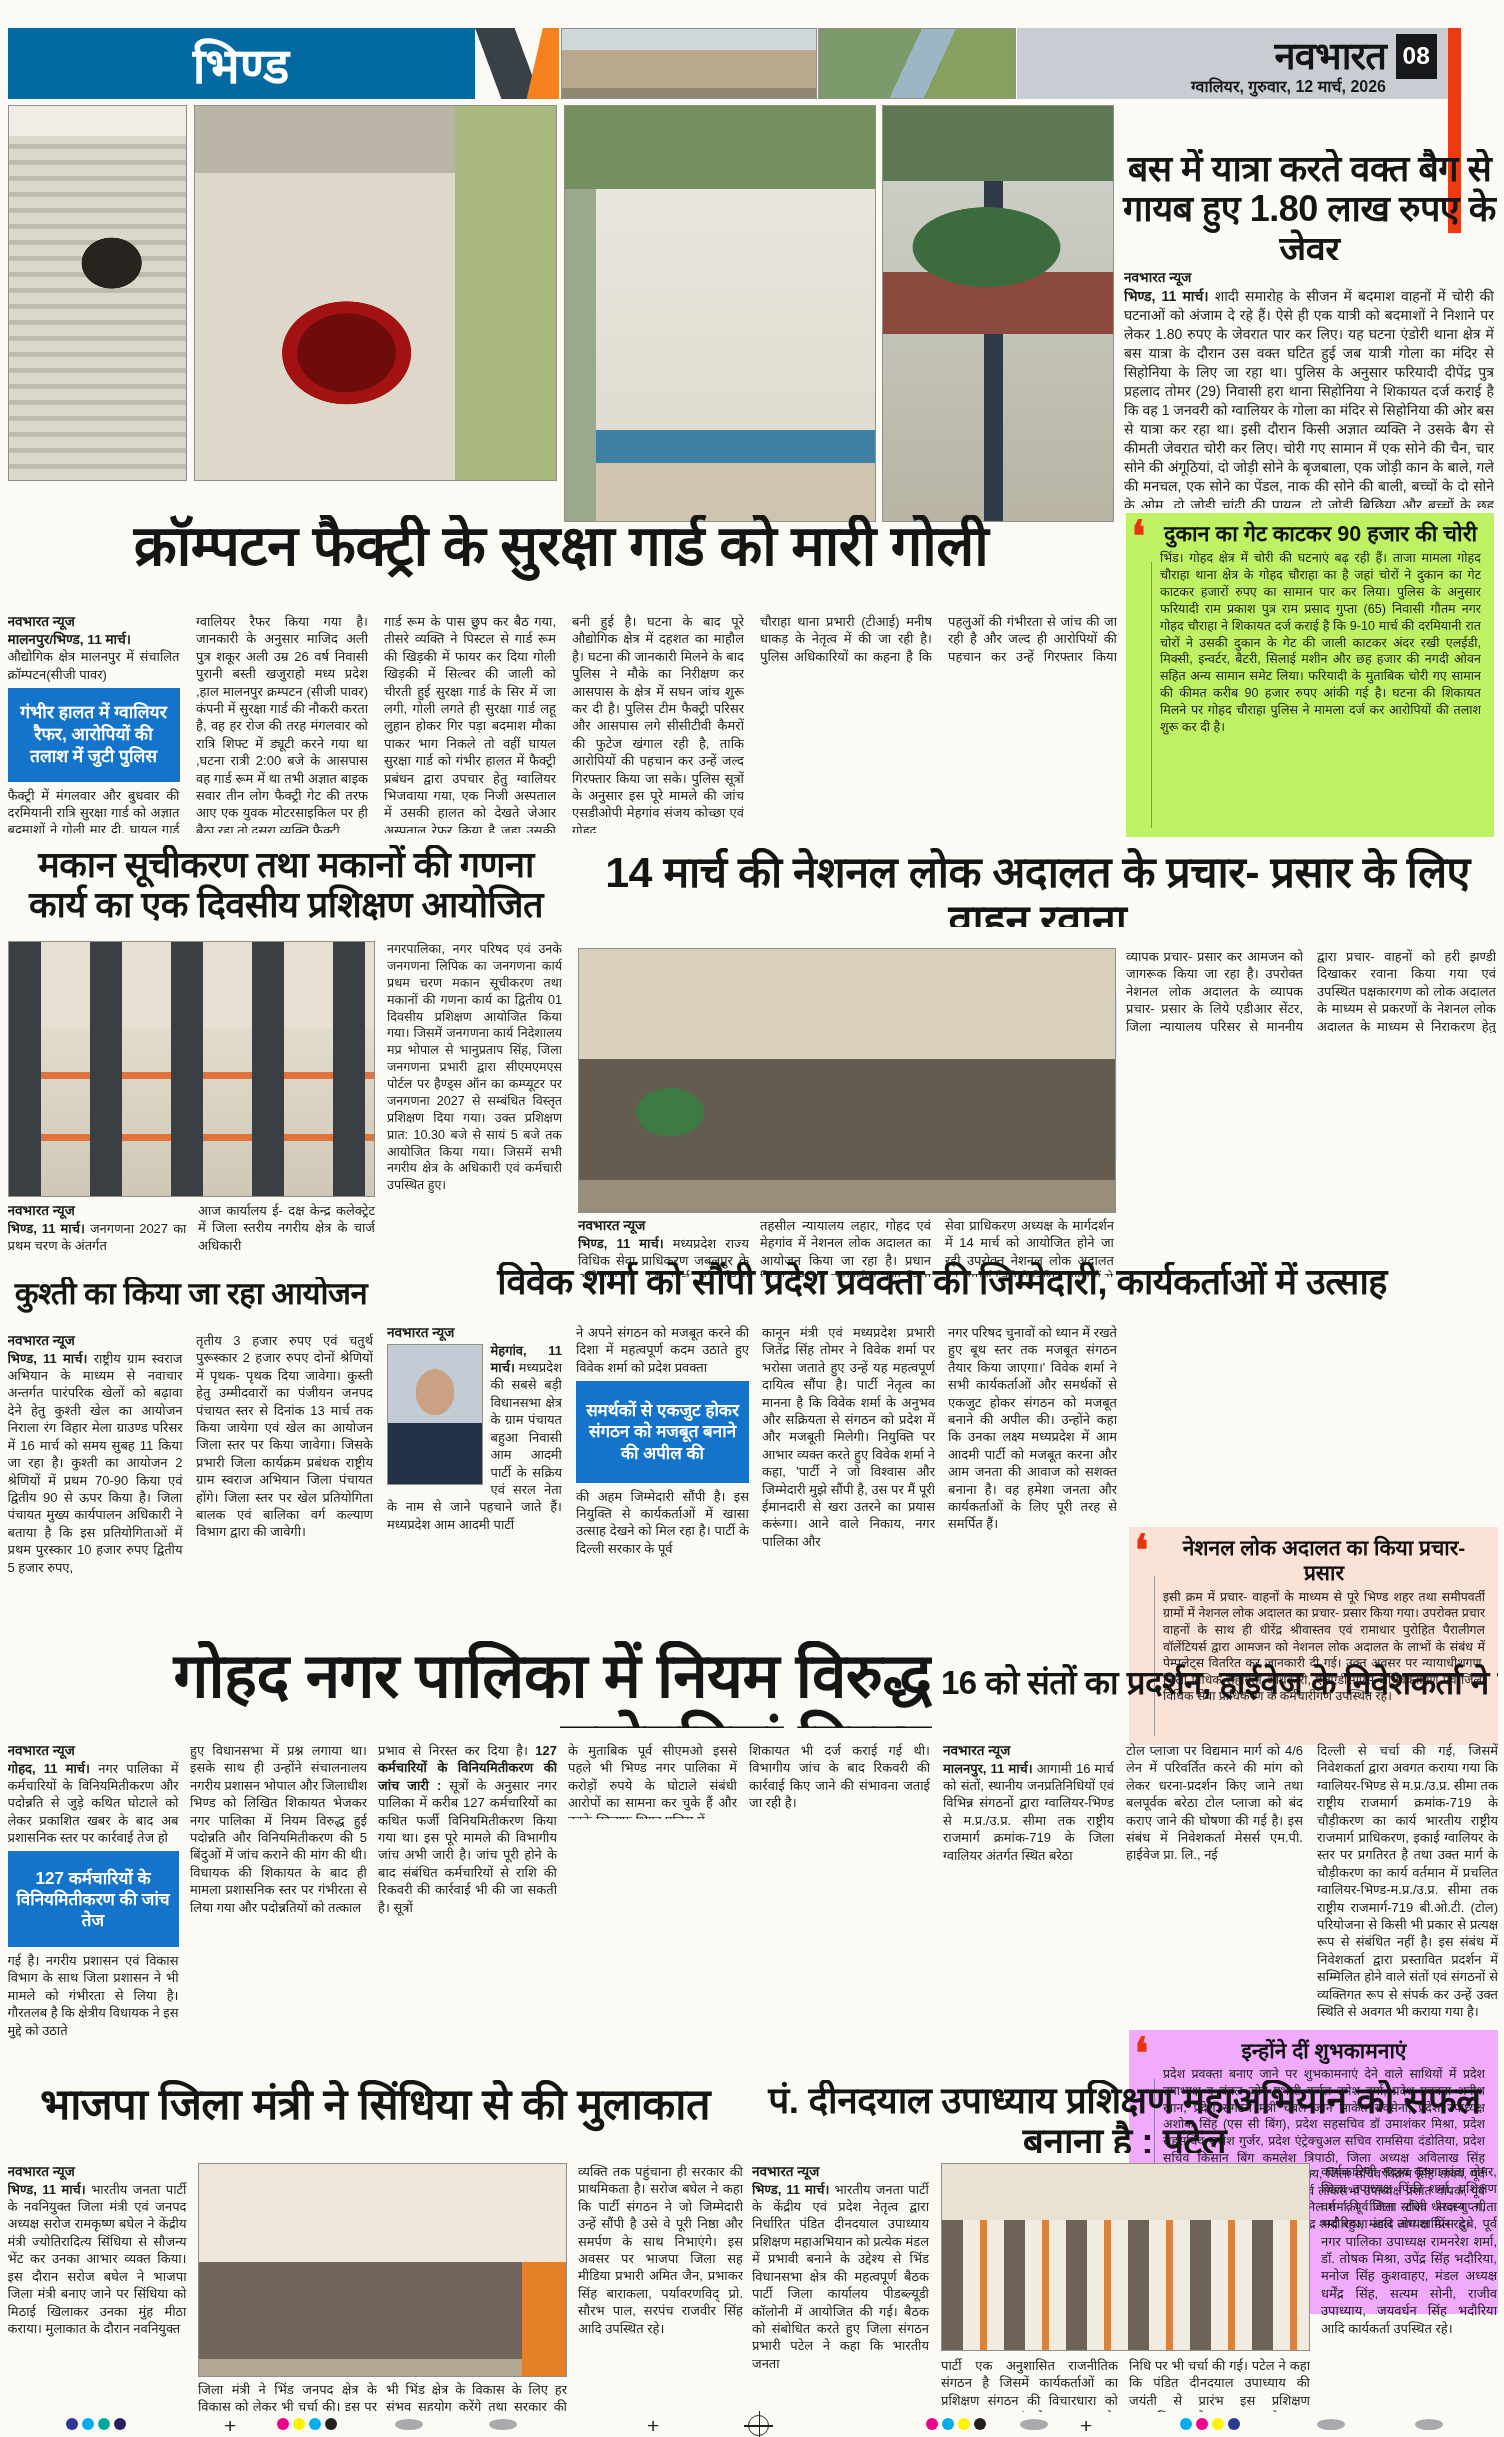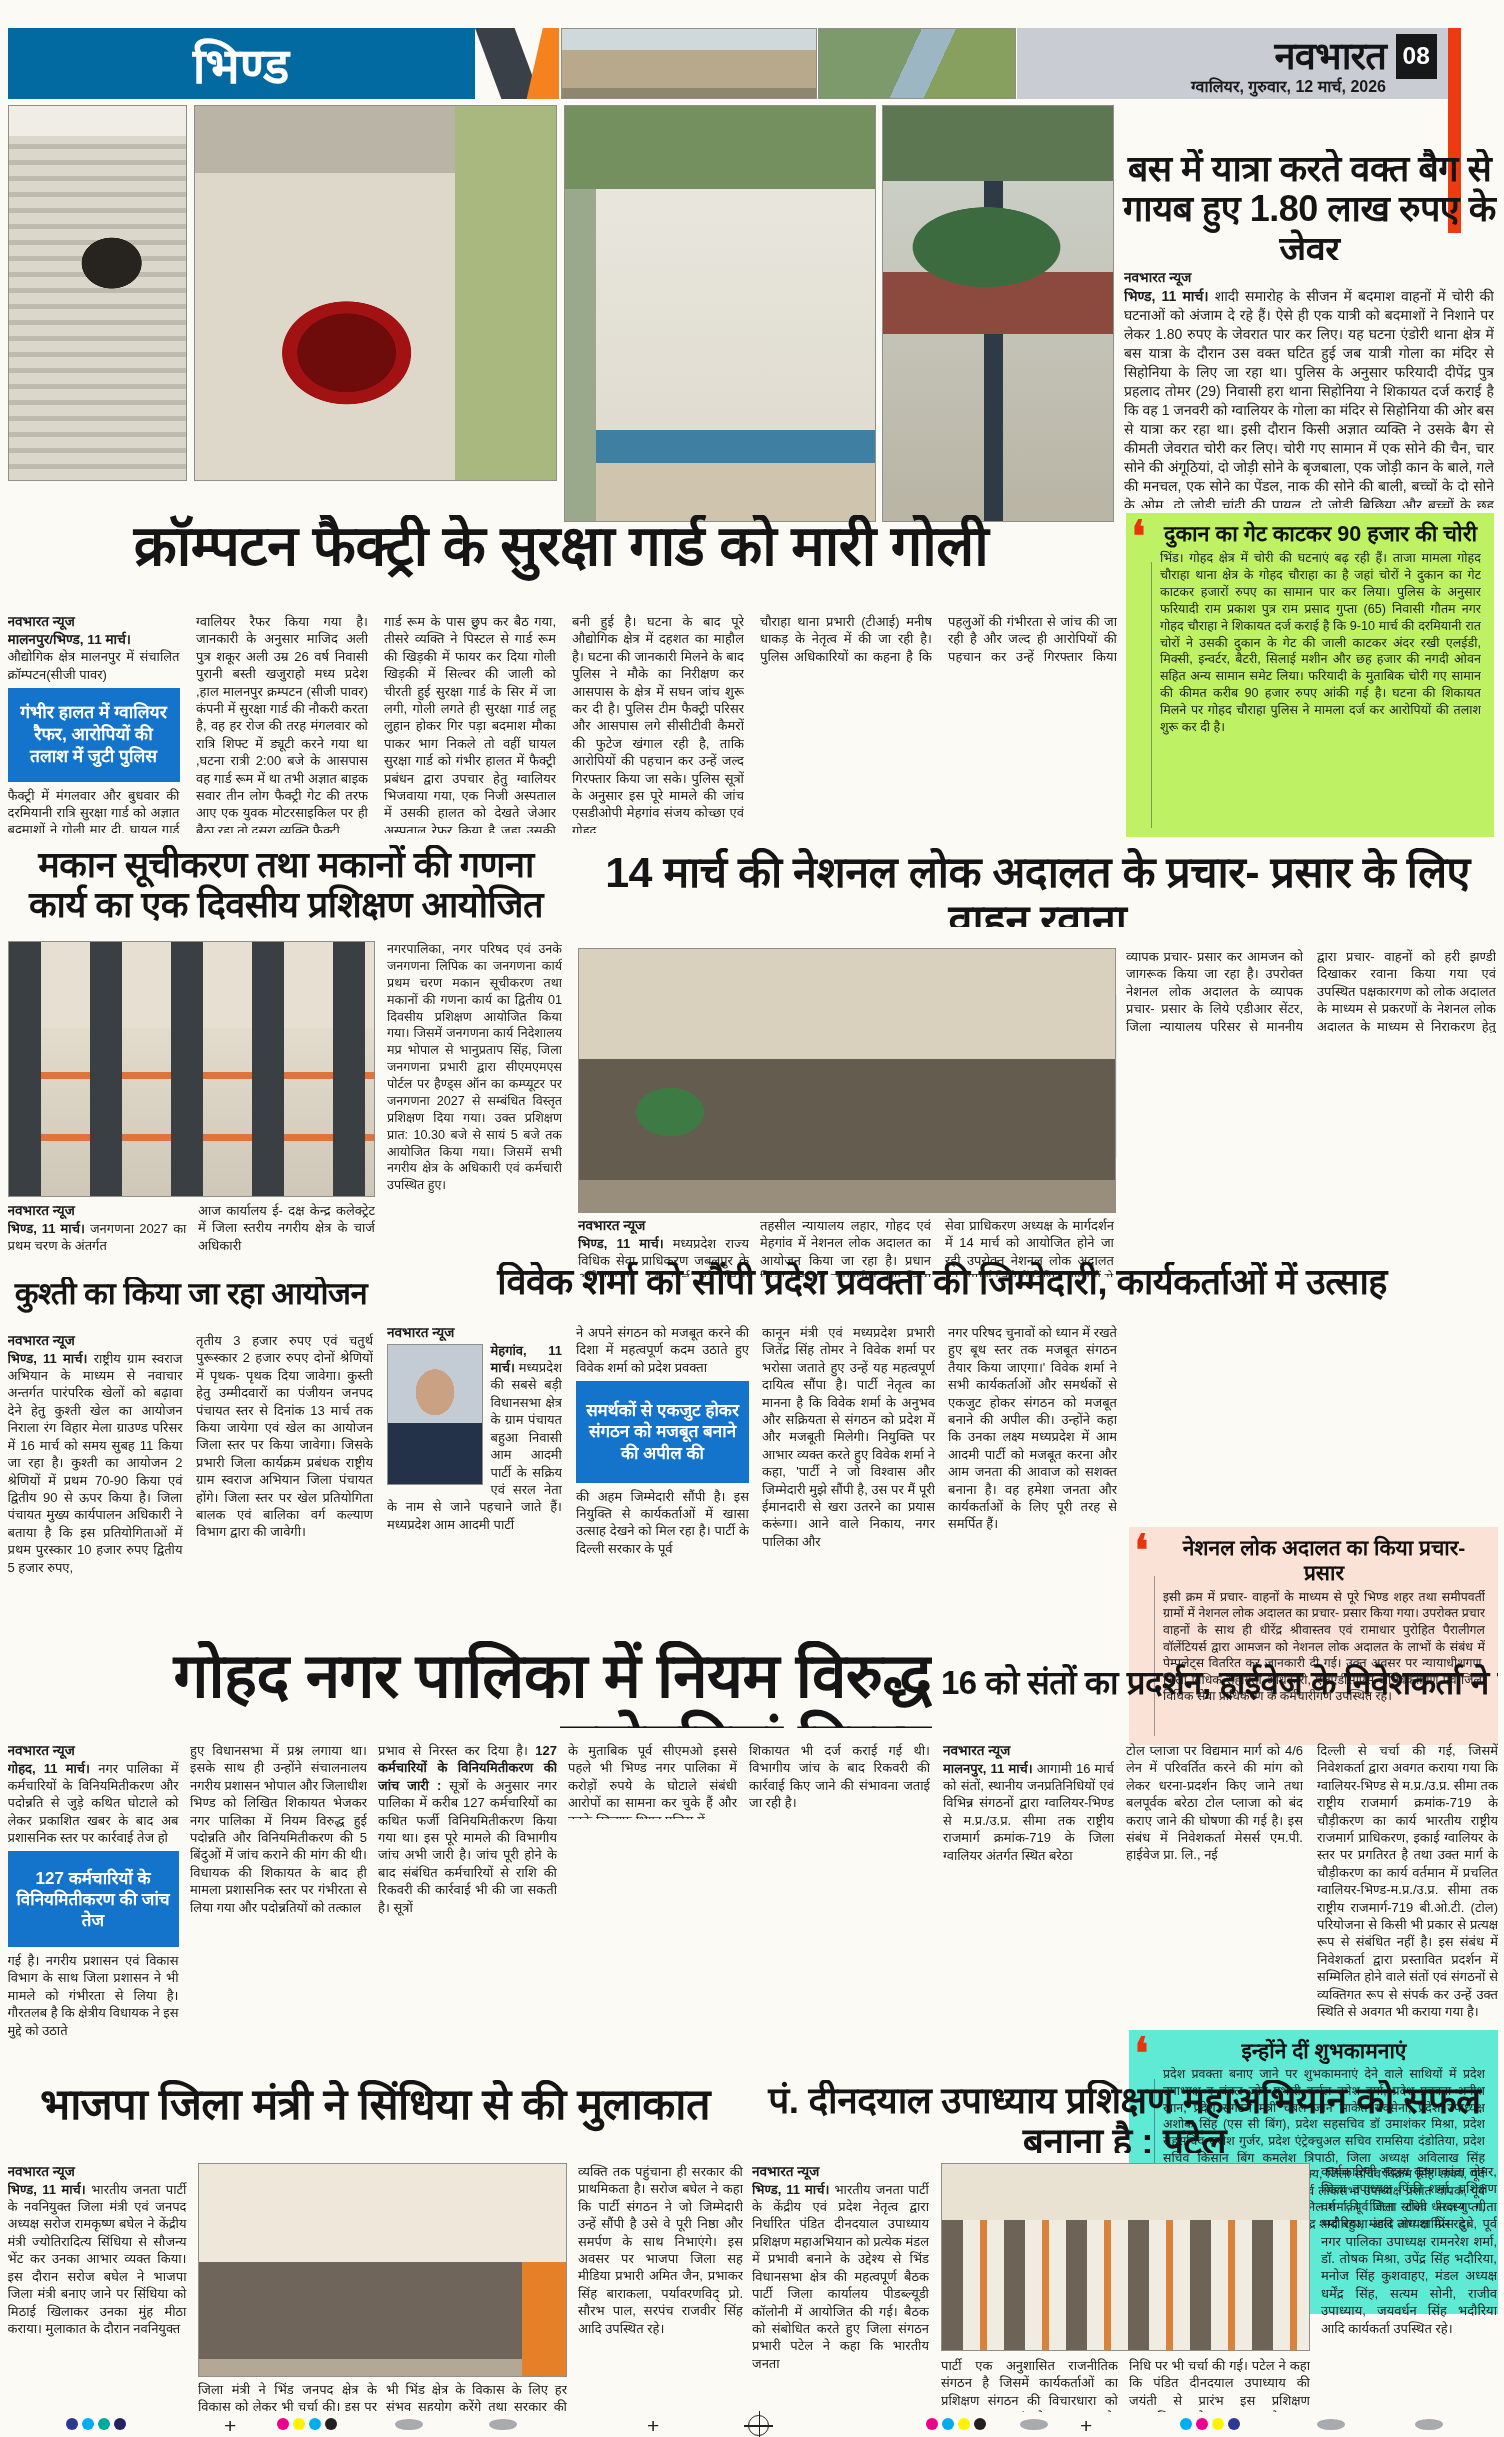--- a/index.html
+++ b/index.html
@@ -176,21 +176,21 @@
     <span>मध्यप्रदेश की सबसे बड़ी विधानसभा क्षेत्र के ग्राम पंचायत बहुआ निवासी आम आदमी पार्टी के सक्रिय एवं सरल नेता के नाम से जाने पहचाने जाते हैं। मध्यप्रदेश आम आदमी पार्टी</span>
   </div>
   <div class="abs bt" style="left:576px;top:1324px;width:173px;height:282px;">
     <span>ने अपने संगठन को मजबूत करने की दिशा में महत्वपूर्ण कदम उठाते हुए विवेक शर्मा को प्रदेश प्रवक्ता</span>
     <div class="bluebox" style="width:173px;height:102px;margin:4.7px 0;font-size:17px;">समर्थकों से एकजुट होकर संगठन को मजबूत बनाने की अपील की</div>
     <span>की अहम जिम्मेदारी सौंपी है। इस नियुक्ति से कार्यकर्ताओं में खासा उत्साह देखने को मिल रहा है। पार्टी के दिल्ली सरकार के पूर्व</span>
   </div>
   <div class="abs bt" style="left:762px;top:1324px;width:173px;height:282px;">कानून मंत्री एवं मध्यप्रदेश प्रभारी जितेंद्र सिंह तोमर ने विवेक शर्मा पर भरोसा जताते हुए उन्हें यह महत्वपूर्ण दायित्व सौंपा है। पार्टी नेतृत्व का मानना है कि विवेक शर्मा के अनुभव और सक्रियता से संगठन को प्रदेश में और मजबूती मिलेगी। नियुक्ति पर आभार व्यक्त करते हुए विवेक शर्मा ने कहा, 'पार्टी ने जो विश्वास और जिम्मेदारी मुझे सौंपी है, उस पर मैं पूरी ईमानदारी से खरा उतरने का प्रयास करूंगा। आने वाले निकाय, नगर पालिका और</div>
   <div class="abs bt" style="left:948px;top:1324px;width:169px;height:282px;">नगर परिषद चुनावों को ध्यान में रखते हुए बूथ स्तर तक मजबूत संगठन तैयार किया जाएगा।' विवेक शर्मा ने सभी कार्यकर्ताओं और समर्थकों से एकजुट होकर संगठन को मजबूत बनाने की अपील की। उन्होंने कहा कि उनका लक्ष्य मध्यप्रदेश में आम आदमी पार्टी को मजबूत करना और आम जनता की आवाज को सशक्त बनाना है। वह हमेशा जनता और कार्यकर्ताओं के लिए पूरी तरह से समर्पित हैं।</div>
 
-  <div class="abs tbox" style="left:1129px;top:1324px;width:369px;height:284px;background:#5eead4;">
+  <div class="abs tbox" style="left:1129px;top:1324px;width:369px;height:284px;background:#f0abfc;">
     <span class="q"></span>
     <i class="vl"></i>
     <div class="tbox-h" style="font-size:21px;">इन्होंने दीं शुभकामनाएं</div>
     <div class="bt" style="font-size:12.4px;height:233px;">प्रदेश प्रवक्ता बनाए जाने पर शुभकामनाएं देने वाले साथियों में प्रदेश उपाध्यक्ष व चंबल जोन प्रभारी कर्नल उमेश वर्मा, प्रदेश प्रवक्ता अनीश खान, प्रदेश संगठन मंत्री चंबल जोन साकेत सक्सेना, प्रदेश उपाध्यक्ष अशोक सिंह (एस सी बिंग), प्रदेश सहसचिव डॉ उमाशंकर मिश्रा, प्रदेश सहसचिव राजेश गुर्जर, प्रदेश एंट्रेक्चुअल सचिव रामसिया दंडोतिया, प्रदेश सचिव किसान बिंग कमलेश त्रिपाठी, जिला अध्यक्ष अविलाख सिंह कुशवाह, जिला सचिव राजेश शाक्य, जिला सचिव विक्रम सिंह शाक्य, पूर्व जिला प्रवक्ता सत्यवीर थापक, पूर्व लोकसभा उपाध्यक्ष प्रशांत थापक, पूर्व जिला अध्यक्ष लीगल विंग एड अनिल शर्मा, पूर्व जिला सचिव धीरज गुप्ता, पूर्व उपाध्यक्ष राधामोहन दांतरे, नरेंद्र शर्मा बहुआ आदि लोग शामिल रहे।</div>
   </div>
 
   <div class="abs hd" style="left:7.5px;top:1641px;width:924px;height:87px;font-size:62px;text-align:right;">गोहद नगर पालिका में नियम विरुद्ध पदोन्नतियां निरस्त</div>
   <div class="abs bt" style="left:7.5px;top:1742px;width:171px;height:316px;">
     <div class="by">नवभारत न्यूज</div>
     <span class="pl">गोहद, 11 मार्च।</span>

